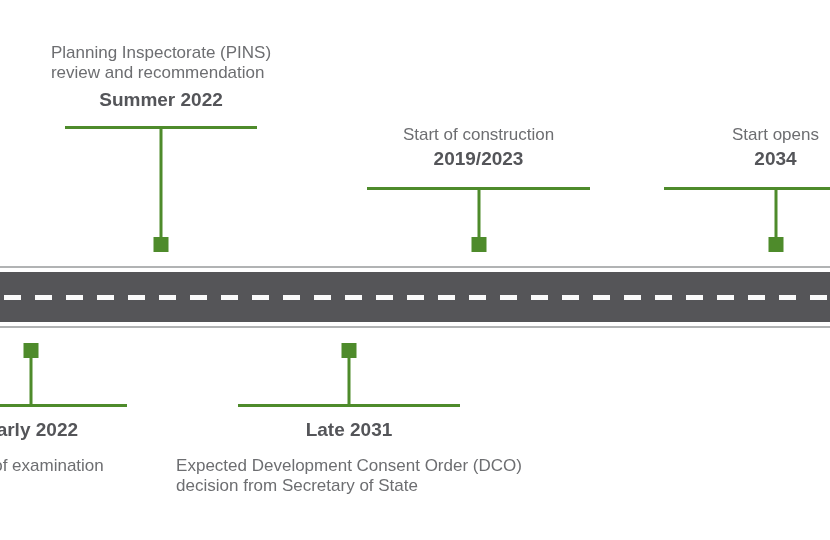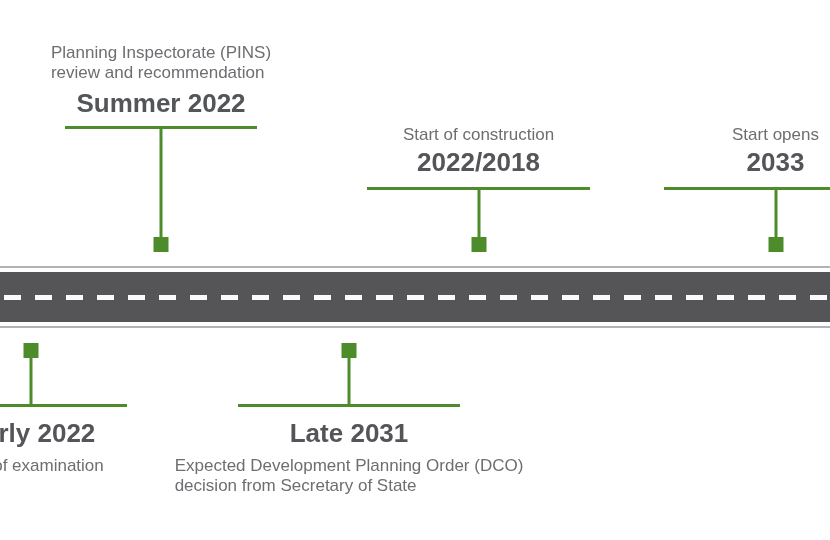--- a/index.html
+++ b/index.html
@@ -44,21 +44,21 @@
     white-space: pre-line;
     text-align: left;
     font-size: 17px; line-height: 1.15;
     color: var(--description-text, #6d6e71);
   }
   .marker .date {
     position: absolute; left: 50%; transform: translateX(-50%);
     width: max-content;
     white-space: pre;
     text-align: center;
-    font-size: 26px; line-height: 1.0; font-weight: bold;
+    font-size: 19px; line-height: 1.0; font-weight: bold;
     color: var(--date-text, #545559);
   }
   .marker .bar {
     position: absolute; left: 0; right: 0; height: 3px;
     background: var(--accent-green, #4e8b2b);
   }
   .marker .stem {
     position: absolute; left: 50%; transform: translateX(-50%);
     width: 3px;
     background: var(--accent-green, #4e8b2b);
@@ -111,44 +111,44 @@
     <div class="desc">Planning Inspectorate (PINS)
 review and recommendation</div>
     <div class="date">Summer 2022</div>
     <div class="bar"></div>
     <div class="stem"></div>
     <div class="node"></div>
   </div>
 
   <div class="marker marker-b">
     <div class="desc">Start of construction</div>
-    <div class="date">2022/2018</div>
+    <div class="date">2019/2023</div>
     <div class="bar"></div>
     <div class="stem"></div>
     <div class="node"></div>
   </div>
 
   <div class="marker marker-c">
     <div class="desc">Start opens</div>
-    <div class="date">2033</div>
+    <div class="date">2034</div>
     <div class="bar"></div>
     <div class="stem"></div>
     <div class="node"></div>
   </div>
 
   <div class="marker marker-d">
     <div class="node"></div>
     <div class="stem"></div>
     <div class="bar"></div>
     <div class="date">Early 2022</div>
     <div class="desc">End of examination</div>
   </div>
 
   <div class="marker marker-e">
     <div class="node"></div>
     <div class="stem"></div>
     <div class="bar"></div>
     <div class="date">Late 2031</div>
-    <div class="desc">Expected Development Planning Order (DCO)
+    <div class="desc">Expected Development Consent Order (DCO)
 decision from Secretary of State</div>
   </div>
 
 </div>
 
 </body></html>

